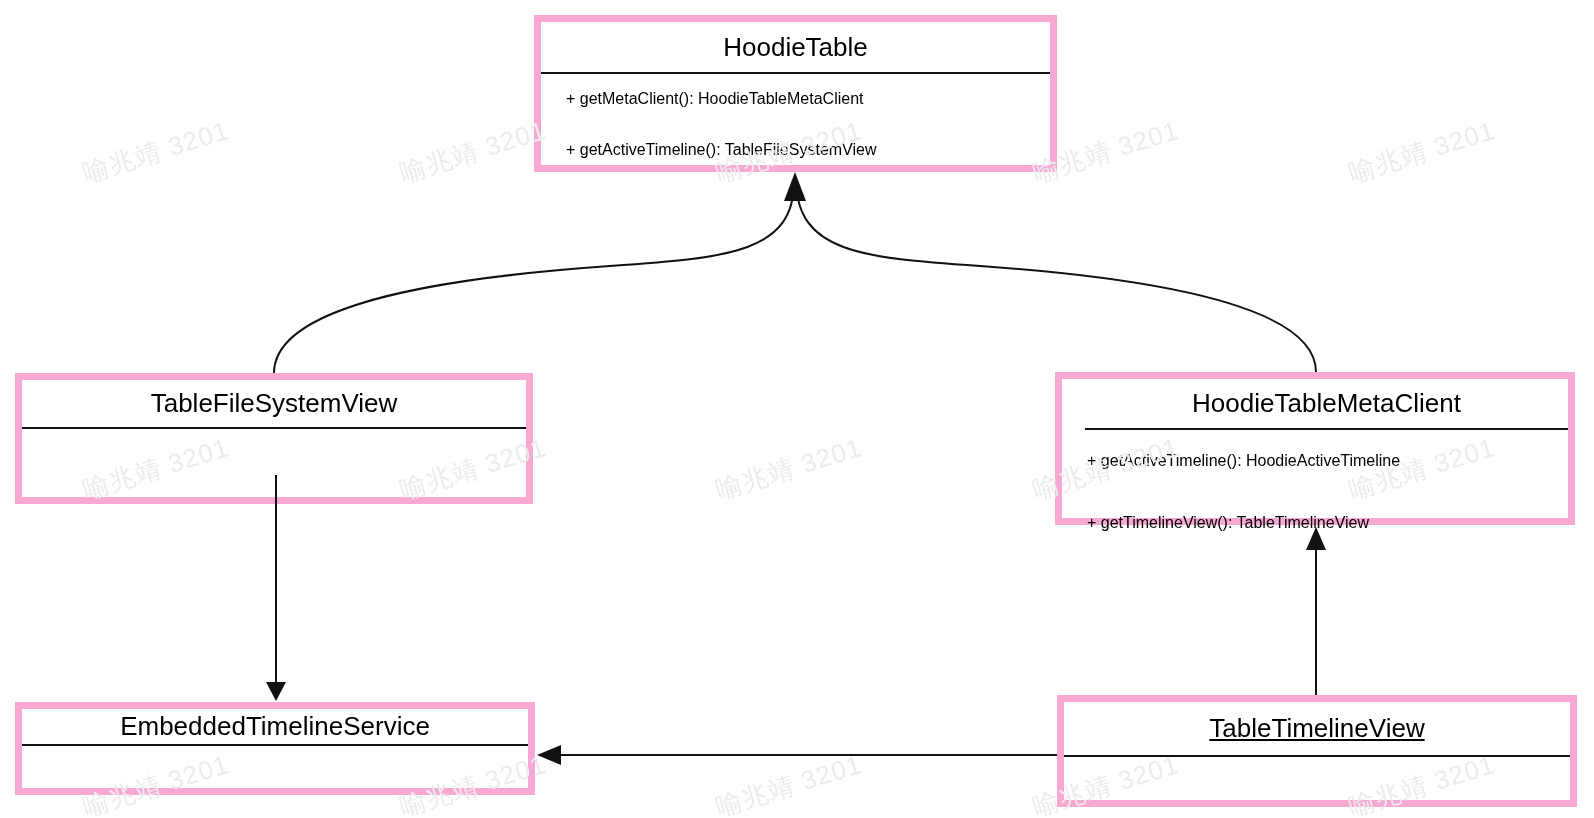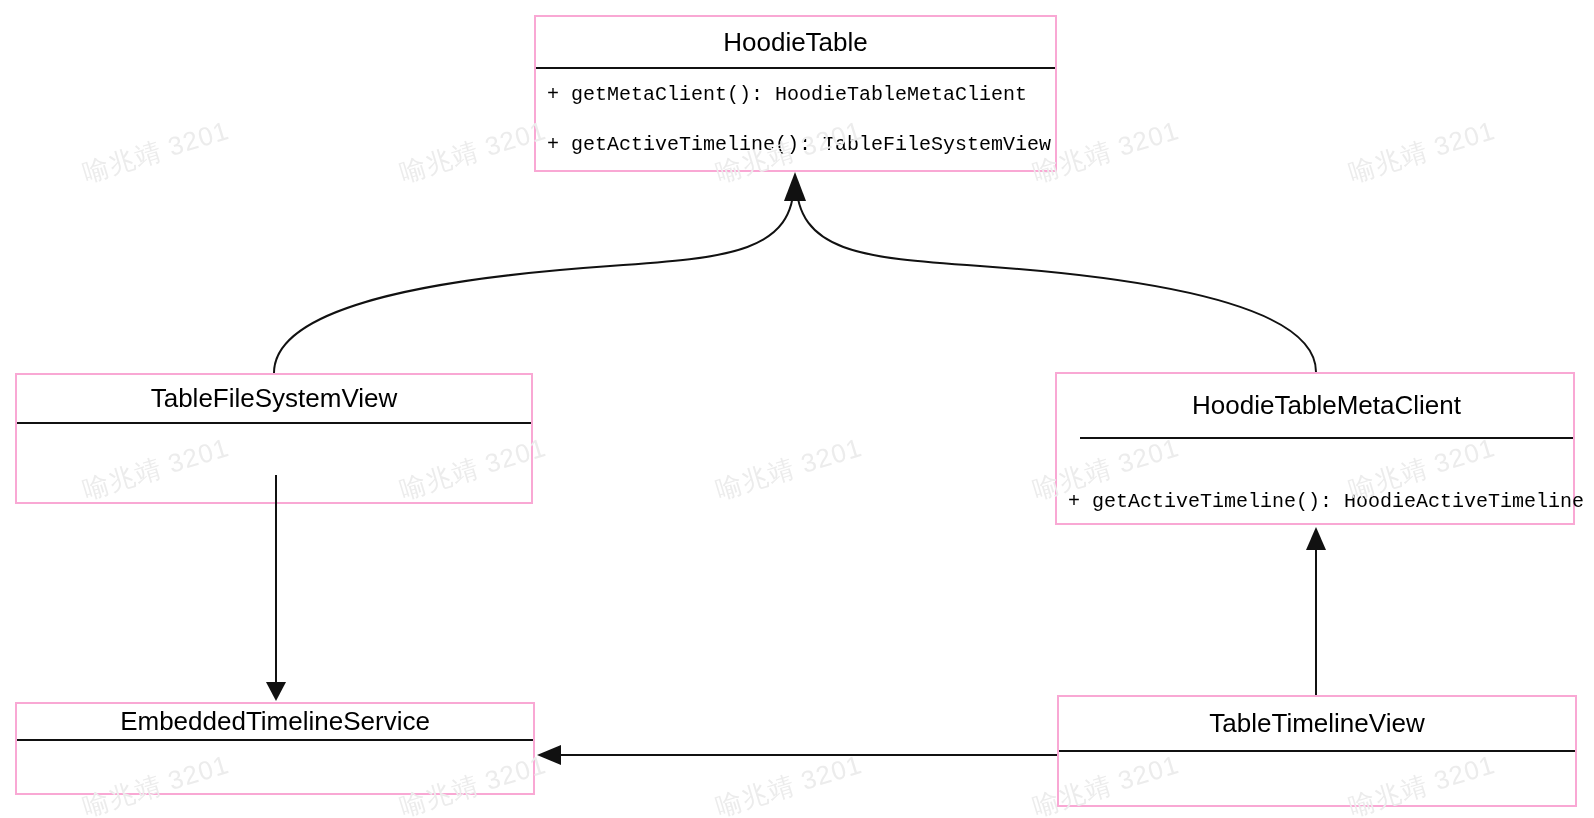--- a/index.html
+++ b/index.html
@@ -1,32 +1,32 @@
 <!DOCTYPE html>
 <html style="--wm-color: #ececec;"><head>
 <meta charset="utf-8">
 <style>
   html,body{margin:0;padding:0;background:#fff;}
   .stage{
     position:relative;width:1594px;height:818px;background:#ffffff;overflow:hidden;
     font-family:"Liberation Sans",sans-serif;color:#000;
   }
   .uml-class{
-    position:absolute;z-index:1;background:#ffffff;border:2px solid #f9a8d4;
+    position:absolute;z-index:1;background:#ffffff;border:7px solid #f9a8d4;
     box-sizing:border-box;
   }
   .uml-title{
     display:flex;align-items:center;justify-content:center;
     border-bottom:2px solid #111;box-sizing:border-box;
     font-size:26px;white-space:nowrap;
   }
   .uml-body{display:flex;flex-direction:column;box-sizing:border-box;}
   .uml-method{
     flex:1;display:flex;align-items:center;
-    padding-left:11px;font-size:20px;white-space:nowrap;font-family:Liberation Mono, monospace;
+    padding-left:25px;font-size:16px;white-space:nowrap;
   }
   .edges{position:absolute;left:0;top:0;z-index:2;pointer-events:none;}
   .wm{
     position:absolute;z-index:3;pointer-events:none;user-select:none;
     font-size:26px;letter-spacing:1px;white-space:nowrap;
     color:var(--wm-color,#ececec);
     transform:translate(-50%,-50%) rotate(-17deg);
   }
 </style>
 </head>
@@ -41,33 +41,34 @@
       <div class="uml-method">+ getActiveTimeline(): TableFileSystemView</div>
     </div>
   </div>
 
   <div class="uml-class" style="left:15px;top:373px;width:518px;height:131px;">
     <div class="uml-title" style="height:49px;">TableFileSystemView</div>
     <div class="uml-body" style="height:49px;"></div>
   </div>
 
   <div class="uml-class" style="left:1055px;top:372px;width:520px;height:153px;">
-    <div class="uml-title" style="height:65px;margin-left:23px;">HoodieTableMetaClient</div>
+    <div class="uml-title" style="height:51px;margin-left:23px;">HoodieTableMetaClient</div>
     <div class="uml-body" style="height:124px;">
       <div class="uml-method">+ getActiveTimeline(): HoodieActiveTimeline</div>
+      <div class="uml-method">+ getTimelineView(): TableTimelineView</div>
     </div>
   </div>
 
   <div class="uml-class" style="left:15px;top:702px;width:520px;height:93px;">
     <div class="uml-title" style="height:37px;">EmbeddedTimelineService</div>
     <div class="uml-body" style="height:37px;"></div>
   </div>
 
   <div class="uml-class" style="left:1057px;top:695px;width:520px;height:112px;">
-    <div class="uml-title" style="height:55px;">TableTimelineView</div>
+    <div class="uml-title" style="height:55px;text-decoration:underline;">TableTimelineView</div>
     <div class="uml-body" style="height:53px;"></div>
   </div>
 
   <svg class="edges" width="1594" height="818" viewBox="0 0 1594 818">
     <path d="M 274 373 C 274 318 380 282 610 266 C 730 258 795 252 794 180" fill="none" stroke="#111" stroke-width="2"></path>
     <path d="M 1316 372 C 1316 318 1210 282 980 266 C 860 258 797 252 796 180" fill="none" stroke="#111" stroke-width="2"></path>
     <polygon points="795,172 784,201 806,201" fill="#111"></polygon>
 
     <line x1="276" y1="475" x2="276" y2="686" stroke="#111" stroke-width="2"></line>
     <polygon points="276,701 266,682 286,682" fill="#111"></polygon>

